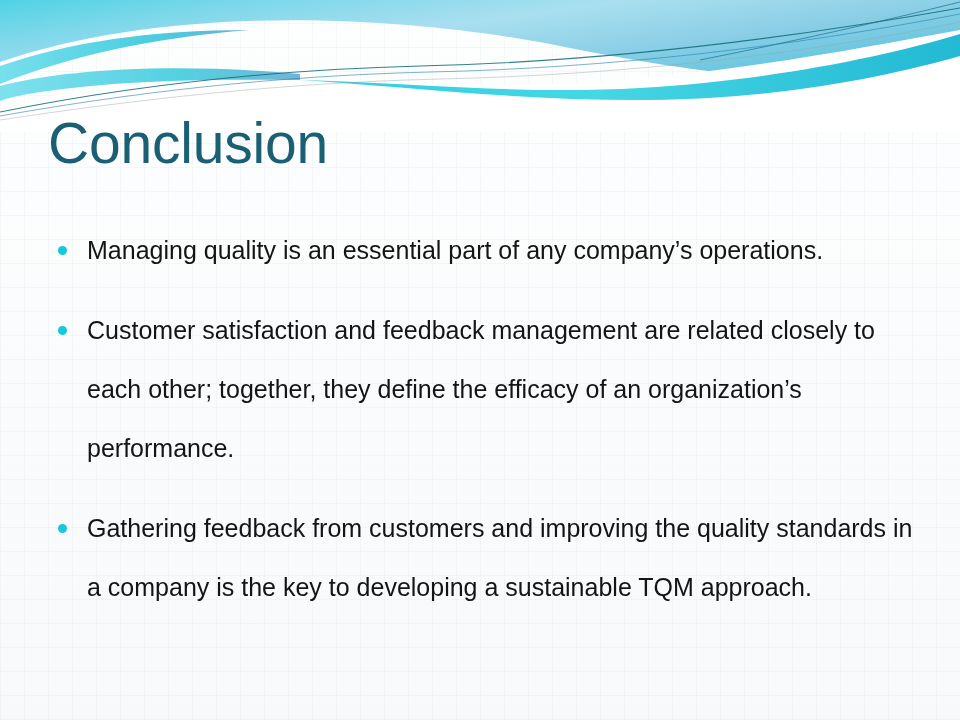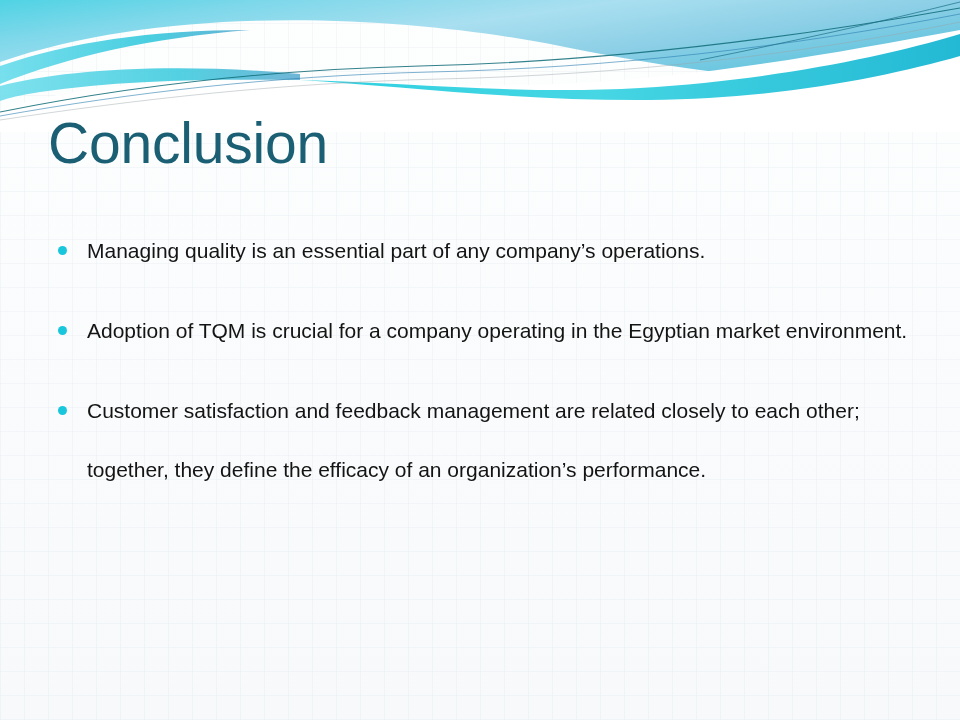--- a/index.html
+++ b/index.html
@@ -52,21 +52,21 @@
     position:absolute;
     left:50px;
     top:221px;
     width:880px;
     list-style:none;
   }
   .bullet-item {
     position:relative;
     padding-left:37px;
     margin-bottom:21px;
-    font-size:21px;
+    font-size:25px;
     line-height:59px;
     color:#141414;
     font-weight:400;
   }
   .bullet-item:last-child { margin-bottom:0; }
   .bullet-item .bullet-dot {
     position:absolute;
     left:8px;
     top:25px;
     width:9px;
@@ -132,21 +132,21 @@
     <h1 id="slide-title">Conclusion</h1>
   </div>
 
   <ul id="body-list">
     <li class="bullet-item">
       <span class="bullet-dot"></span>
       <span class="bullet-text">Managing quality is an essential part of any company’s operations.</span>
     </li>
     <li class="bullet-item">
       <span class="bullet-dot"></span>
-      <span class="bullet-text">Adoption of TQM is crucial for a company operating in the Egyptian market environment.</span>
+      <span class="bullet-text">Customer satisfaction and feedback management are related closely to each other; together, they define the efficacy of an organization’s performance.</span>
     </li>
     <li class="bullet-item">
       <span class="bullet-dot"></span>
-      <span class="bullet-text">Customer satisfaction and feedback management are related closely to each other; together, they define the efficacy of an organization’s performance.</span>
+      <span class="bullet-text">Gathering feedback from customers and improving the quality standards in a company is the key to developing a sustainable TQM approach.</span>
     </li>
   </ul>
 
 </div>
 
 </body></html>

